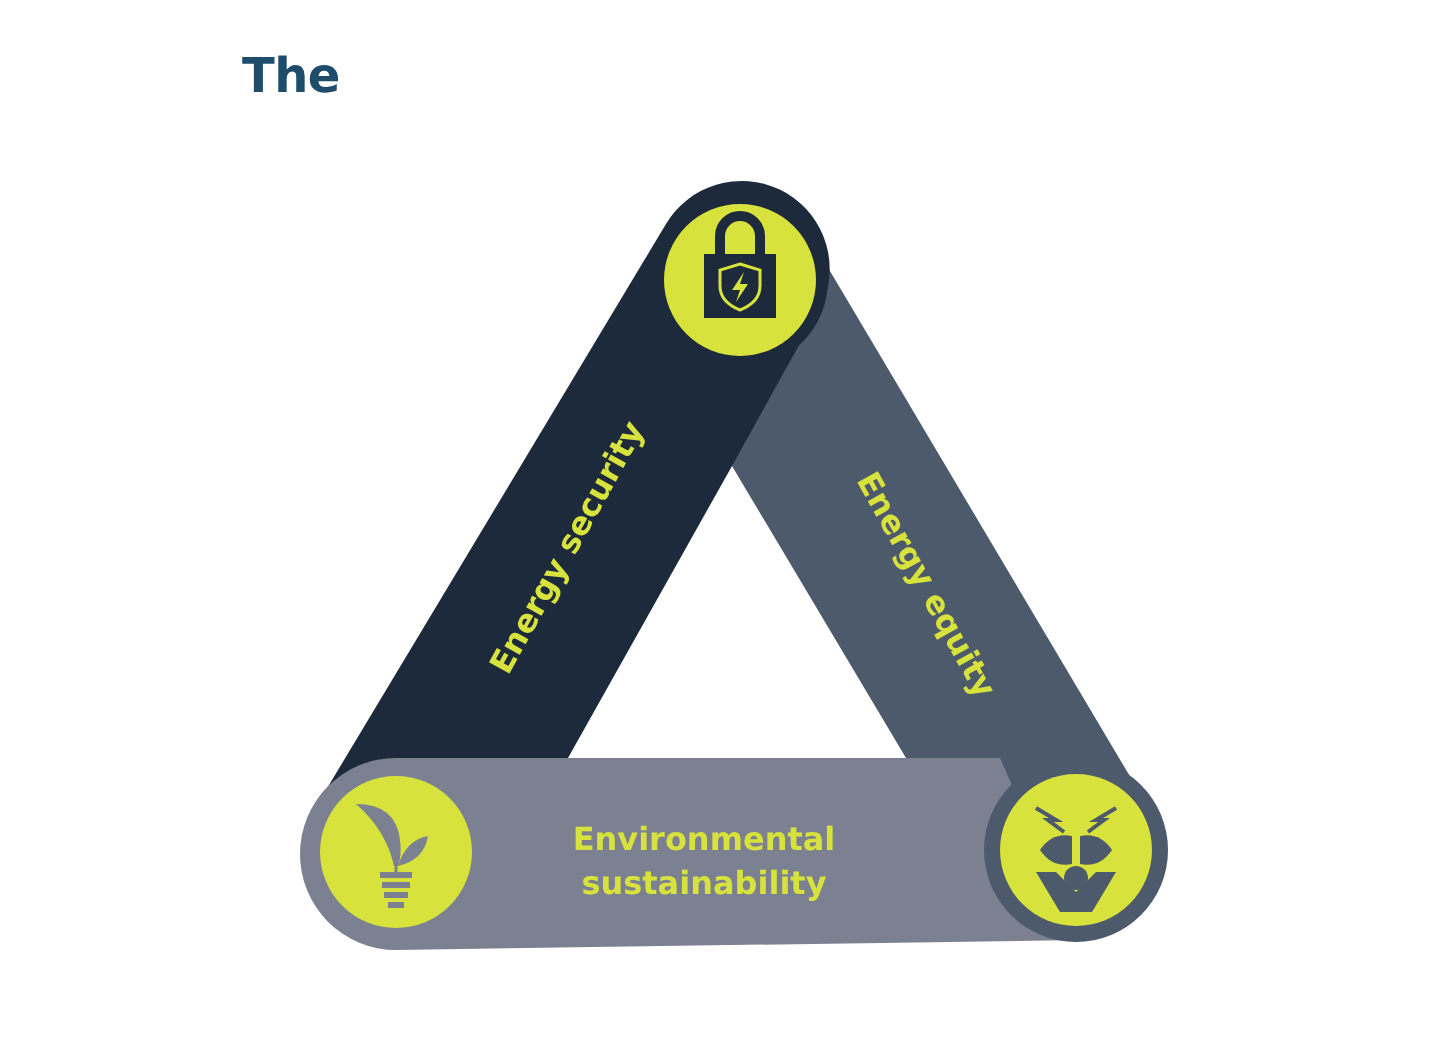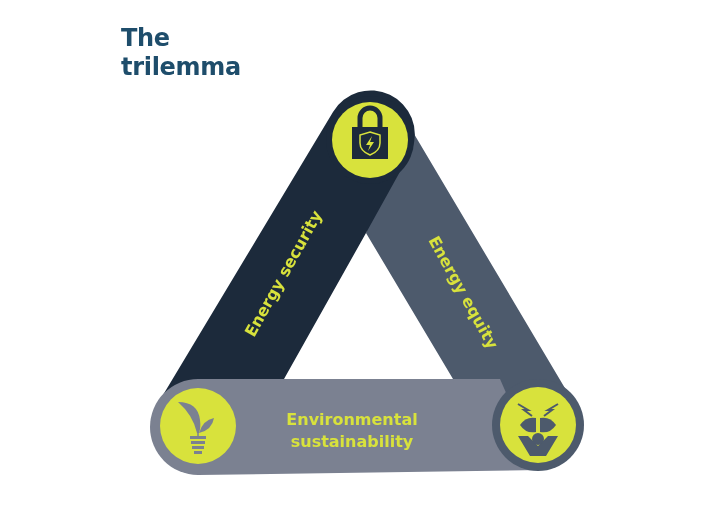--- a/index.html
+++ b/index.html
@@ -8,21 +8,20 @@
     .title .l1, .title .l3 { color: #1e4d6b; display: block; }
     .title .l2 { color: #a6b25a; display: block; }
     svg { position: absolute; left: 0; top: 0; }
     .lbl { font-family: "DejaVu Sans", sans-serif; font-weight: bold; fill: #d8e23c; }
   </style>
 </head>
 <body>
 
 <div class="title">
   <span class="l1">The</span>
-  <span class="l3">trilemma</span>
 </div>
 
 <svg width="720" height="530" viewBox="0 0 720 530">
 
   <g>
     <path d="M 404 117 L 572 400 A 44 44 0 0 1 538 470 L 500 470 L 453 379 L 366 233 Z" fill="#4d5a6c"></path>
     <circle cx="538" cy="425" r="44" fill="#4d5a6c"></circle>
   </g>
 
   <g>

